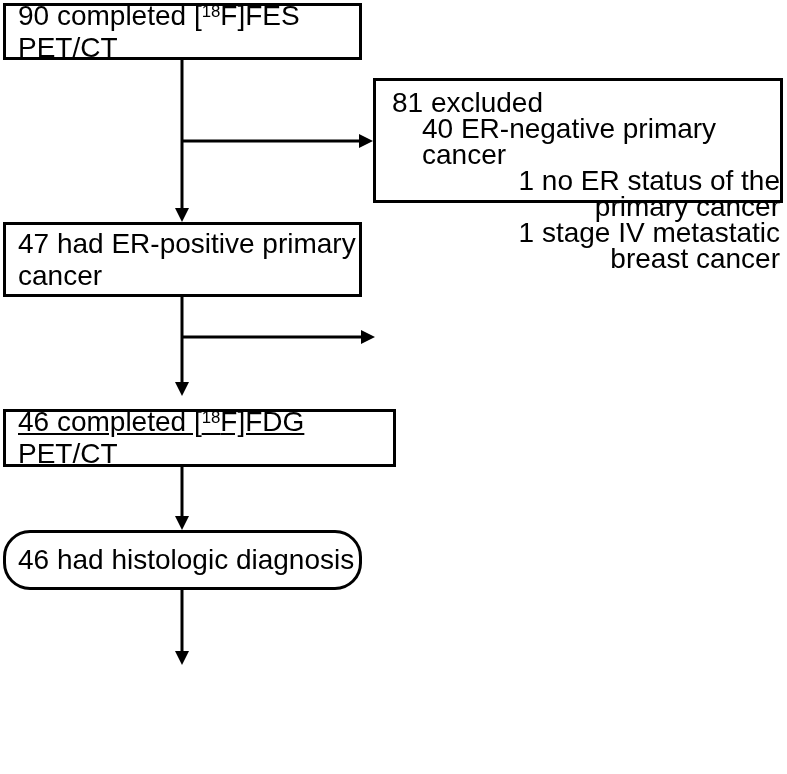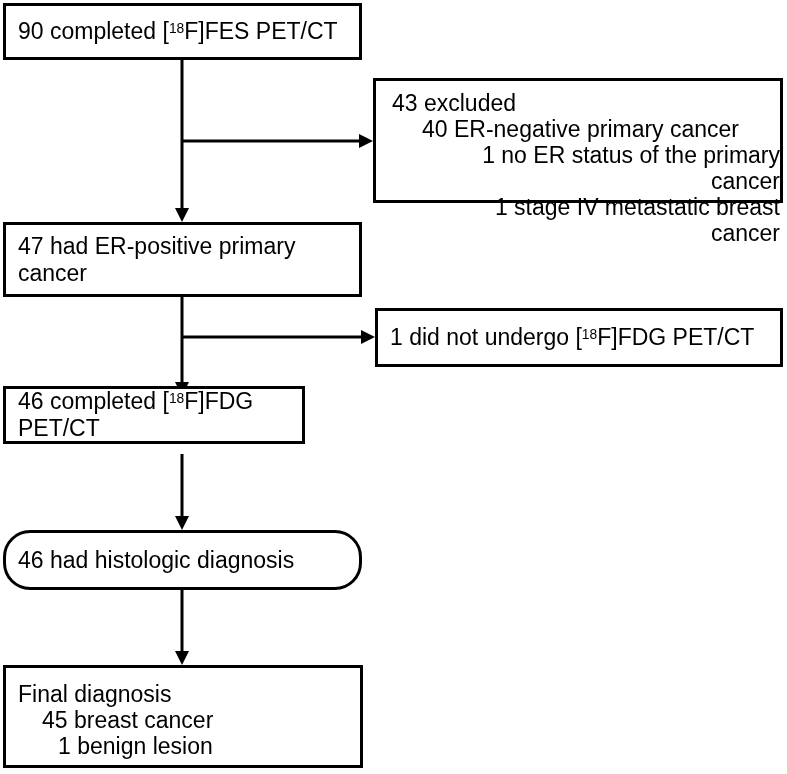--- a/index.html
+++ b/index.html
@@ -2,21 +2,21 @@
 <html><head>
 <meta charset="utf-8">
 <style>
   html, body { margin: 0; padding: 0; background: #ffffff; }
   .canvas {
     position: relative;
     width: 787px;
     height: 774px;
     background: #ffffff;
     font-family: "Liberation Sans", "DejaVu Sans", sans-serif;
-    font-size: 23px;
+    font-size: 28px;
     color: #000000;
     overflow: hidden;
   }
   .box {
     position: absolute;
     box-sizing: border-box;
     border: 3px solid #000000;
     background: #ffffff;
   }
   .box.single { display: flex; align-items: center; padding-left: 12px; }
@@ -26,21 +26,21 @@
     line-height: 0;
     position: relative;
     top: -0.45em;
     vertical-align: baseline;
   }
   
   .pos-fes        { left: 3px;   top: 3px;   width: 359px; height: 57px;  }
   .pos-excluded   { left: 373px; top: 78px;  width: 410px; height: 125px; padding: 9px 0 0 16px; }
   .pos-erpositive { left: 3px;   top: 222px; width: 359px; height: 75px;  }
   .pos-nofdg      { left: 375px; top: 308px; width: 408px; height: 59px;  }
-  .pos-fdg        { left: 3px;   top: 386px; width: 302px; height: 58px;  }
+  .pos-fdg        { left: 3px;   top: 409px; width: 393px; height: 58px; text-decoration: underline;  }
   .pos-histologic { left: 3px;   top: 530px; width: 359px; height: 60px; border-radius: 27px;  }
   .pos-final      { left: 3px;   top: 665px; width: 360px; height: 103px; padding: 13px 0 0 12px; line-height: 27px; }
   
   .pos-excluded .indent-1 { padding-left: 30px; }
   .pos-excluded .indent-2 { padding-left: 52px; text-align: right; }
   .pos-final    .indent-1 { padding-left: 24px; }
   .pos-final    .indent-2 { padding-left: 40px; }
   .connectors {
     position: absolute;
     left: 0; top: 0;
@@ -74,41 +74,33 @@
 
     <line x1="182" y1="590" x2="182" y2="653"></line>
     <polygon points="175,651 189,651 182,665"></polygon>
   </svg>
 
   <div class="box single pos-fes">
     <span><span>90 completed [</span><sup>18</sup><span>F]FES PET/CT</span></span>
   </div>
 
   <div class="box multi pos-excluded">
-    <div class="indent-0">43 excluded</div>
+    <div class="indent-0">81 excluded</div>
     <div class="indent-1">40 ER-negative primary cancer</div>
     <div class="indent-2">1 no ER status of the primary cancer</div>
     <div class="indent-2">1 stage IV metastatic breast cancer</div>
   </div>
 
   <div class="box single pos-erpositive">
     <span>47 had ER-positive primary cancer</span>
   </div>
 
-  <div class="box single pos-nofdg">
-    <span><span>1 did not undergo [</span><sup>18</sup><span>F]FDG PET/CT</span></span>
-  </div>
 
   <div class="box single pos-fdg">
     <span><span>46 completed [</span><sup>18</sup><span>F]FDG PET/CT</span></span>
   </div>
 
   <div class="box single pos-histologic">
     <span>46 had histologic diagnosis</span>
   </div>
 
-  <div class="box multi pos-final">
-    <div class="indent-0">Final diagnosis</div>
-    <div class="indent-1">45 breast cancer</div>
-    <div class="indent-2">1 benign lesion</div>
-  </div>
 
 </div>
 
 </body></html>

